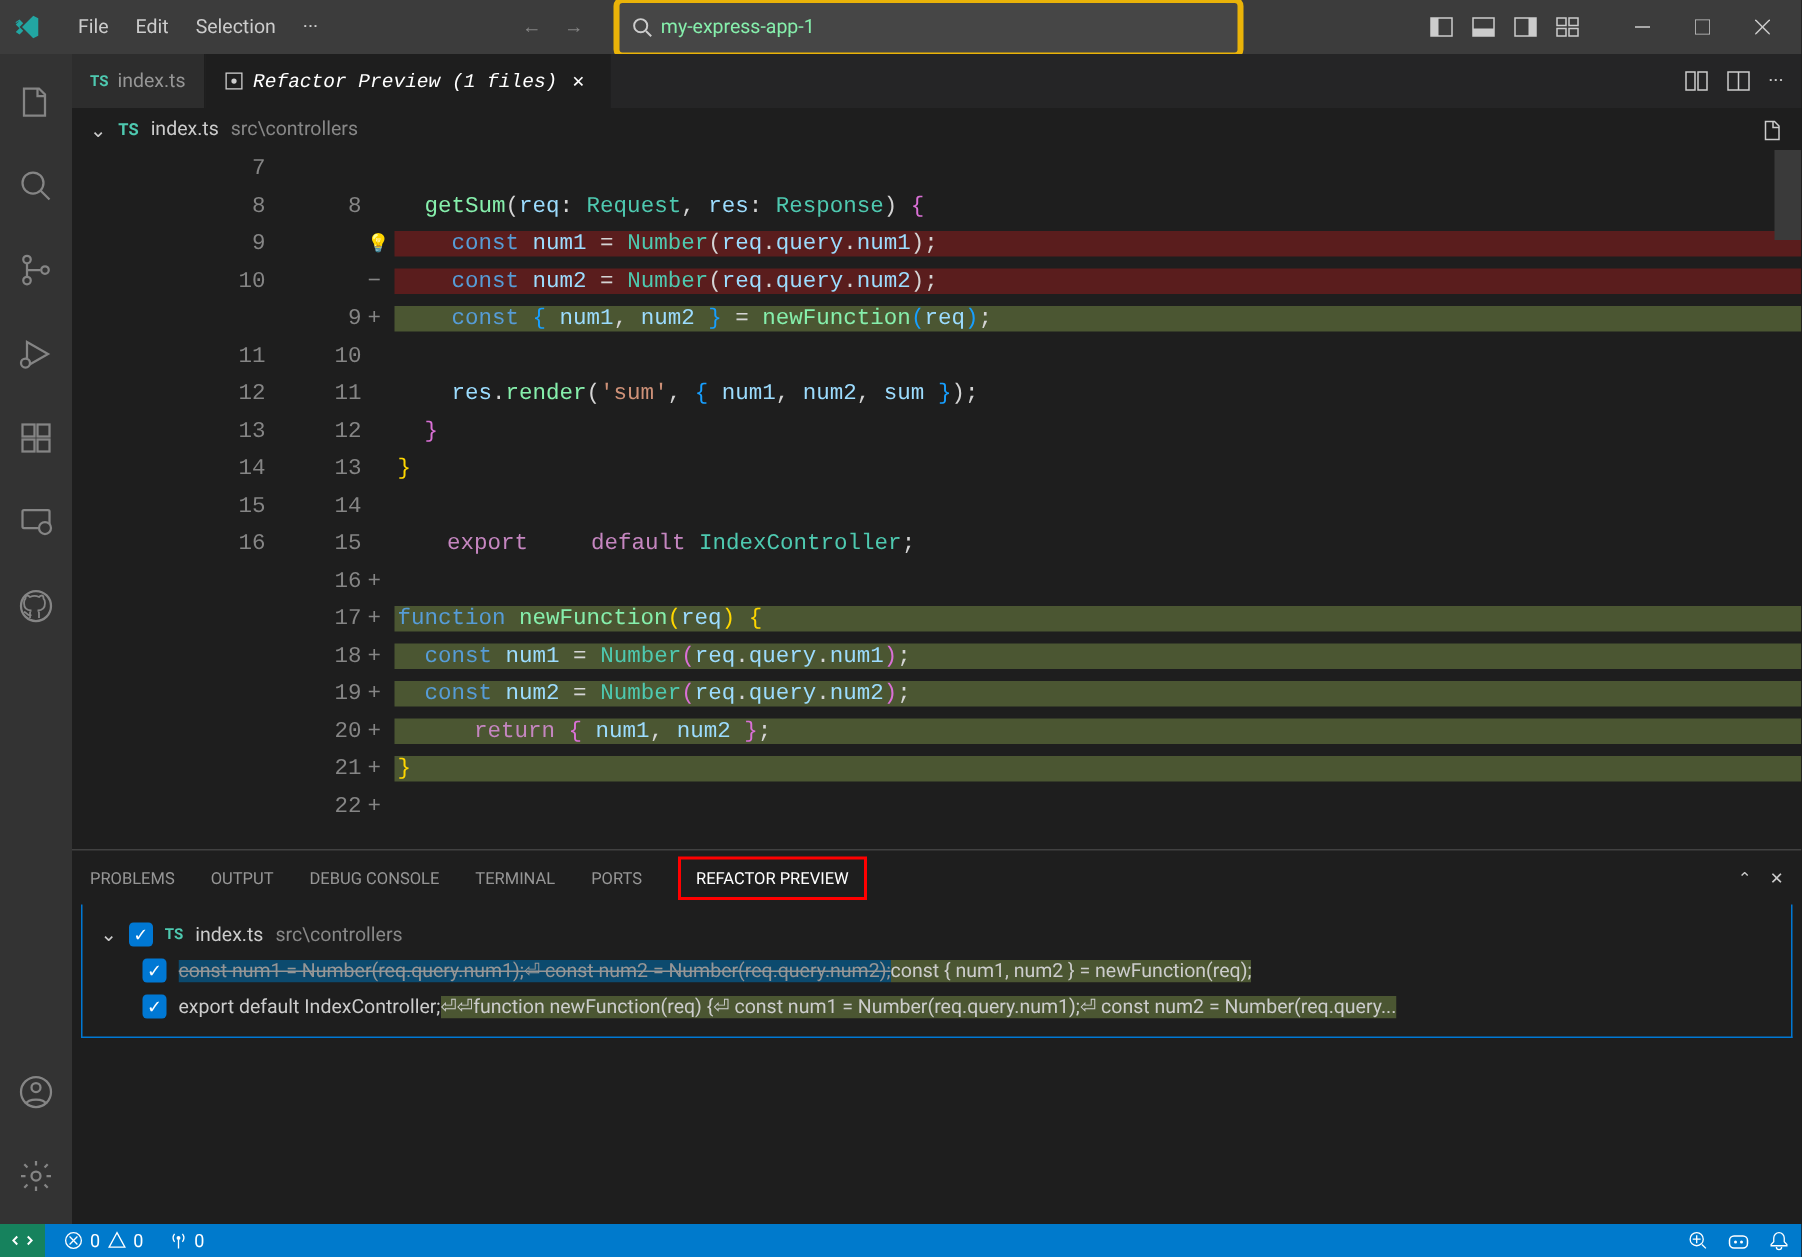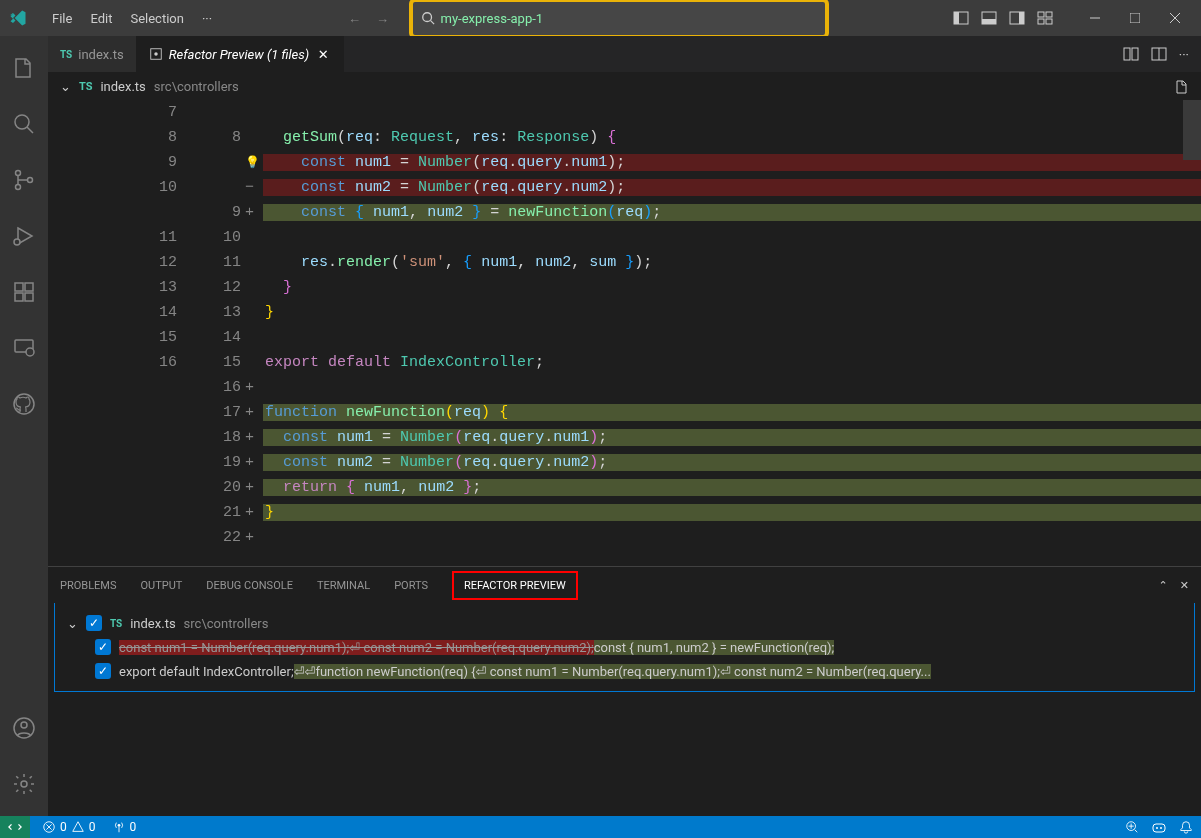--- a/index.html
+++ b/index.html
@@ -40,21 +40,21 @@
 .activity-bottom { margin-top: auto; margin-bottom: 8px; display: flex; flex-direction: column; gap: 8px; }
 .editor-area { flex: 1; display: flex; flex-direction: column; }
 .tabs-bar {
   height: 36px; background: #252526; display: flex; align-items: stretch;
 }
 .tab {
   padding: 0 12px; display: flex; align-items: center; gap: 6px;
   background: #2d2d2d; border-right: 1px solid #1e1e1e; cursor: pointer;
   color: #969696;
 }
-.tab.active { background: #1e1e1e; color: #ffffff; }
+.tab.active { background: #1e1e1e; color: #ffffff; font-family: Liberation Mono, monospace; }
 .tab-close { width: 16px; height: 16px; display: flex; align-items: center; justify-content: center; }
 .tabs-right { margin-left: auto; display: flex; align-items: center; gap: 12px; padding-right: 12px; }
 .breadcrumb {
   height: 28px; background: #1e1e1e; display: flex; align-items: center;
   padding: 0 12px; gap: 8px; border-top: 1px solid #1e1e1e;
 }
 .breadcrumb-chevron { color: #cccccc; }
 .breadcrumb-ts { color: #4ec9b0; font-weight: bold; font-size: 11px; }
 .breadcrumb-file { color: #cccccc; }
 .breadcrumb-path { color: #888888; }
@@ -69,21 +69,21 @@
   padding-right: 6px; color: #858585; gap: 4px; flex-shrink: 0;
 }
 .ln-old { width: 30px; text-align: right; }
 .ln-new { width: 30px; text-align: right; margin-left: 30px; }
 .ln-marker { width: 12px; }
 .lightbulb { color: #ffcc00; font-size: 12px; }
 .code-content { flex: 1; padding-left: 2px; white-space: pre; }
 .deleted { background: #5a1d1d; }
 .added { background: #4b5632; }
 .kw { color: #569cd6; }
-.kw2 { color: #c586c0; }
+.kw2 { color: #c586c0; margin-left: 33px; }
 .fn { color: #86efac; }
 .type { color: #4ec9b0; }
 .var { color: #9cdcfe; }
 .str { color: #ce9178; }
 .punct { color: #d4d4d4; }
 .bracket1 { color: #ffd700; }
 .bracket2 { color: #da70d6; }
 .bracket3 { color: #179fff; }
 .minimap { position: absolute; right: 0; top: 0; width: 18px; height: 60px; background: #3a3a3a; }
 .panel {
@@ -102,21 +102,21 @@
 .refactor-header { display: flex; align-items: center; gap: 8px; padding: 4px 0; }
 .checkbox {
   width: 16px; height: 16px; background: #0078d4; border-radius: 3px;
   display: flex; align-items: center; justify-content: center; color: #fff; font-size: 12px;
 }
 .refactor-item {
   display: flex; align-items: center; gap: 8px; padding: 4px 0 4px 28px;
   font-size: 13px;
 }
 .refactor-text { white-space: nowrap; overflow: hidden; }
-.strike { text-decoration: line-through; color: #969696; background: #7f1d1d; }
+.strike { text-decoration: line-through; color: #969696; background: #0c4a6e; }
 .added-text { background: #4b5632; }
 .panel-buttons { padding: 16px 20px; display: flex; gap: 12px; }
 .btn {
   padding: 6px 14px; border-radius: 2px; cursor: pointer; font-size: 13px;
 }
 .btn-primary { background: #0e639c; color: #ffffff; }
 .btn-secondary { background: #3a3d41; color: #ffffff; }
 .status-bar {
   height: 22px; background: #007acc; display: flex; align-items: center;
   padding: 0 4px; color: #ffffff; font-size: 12px; gap: 8px;

